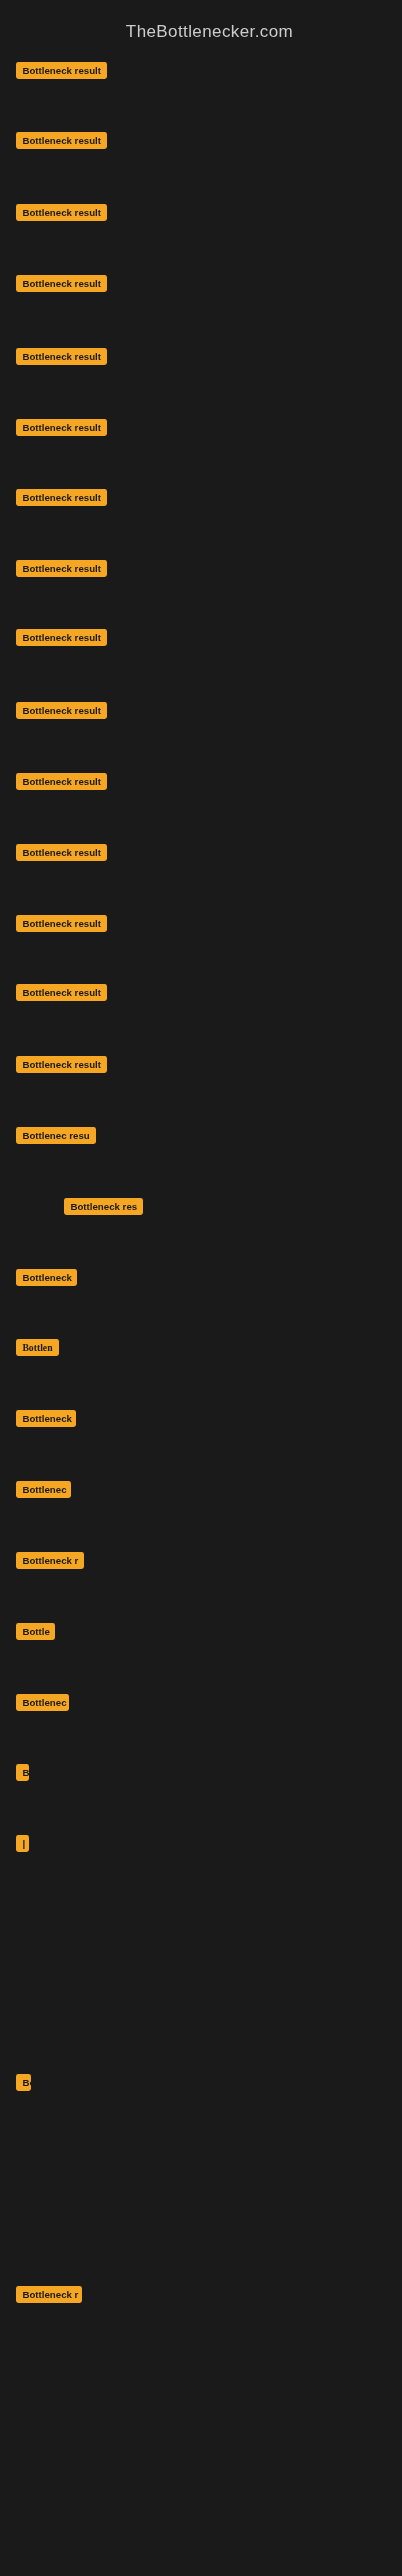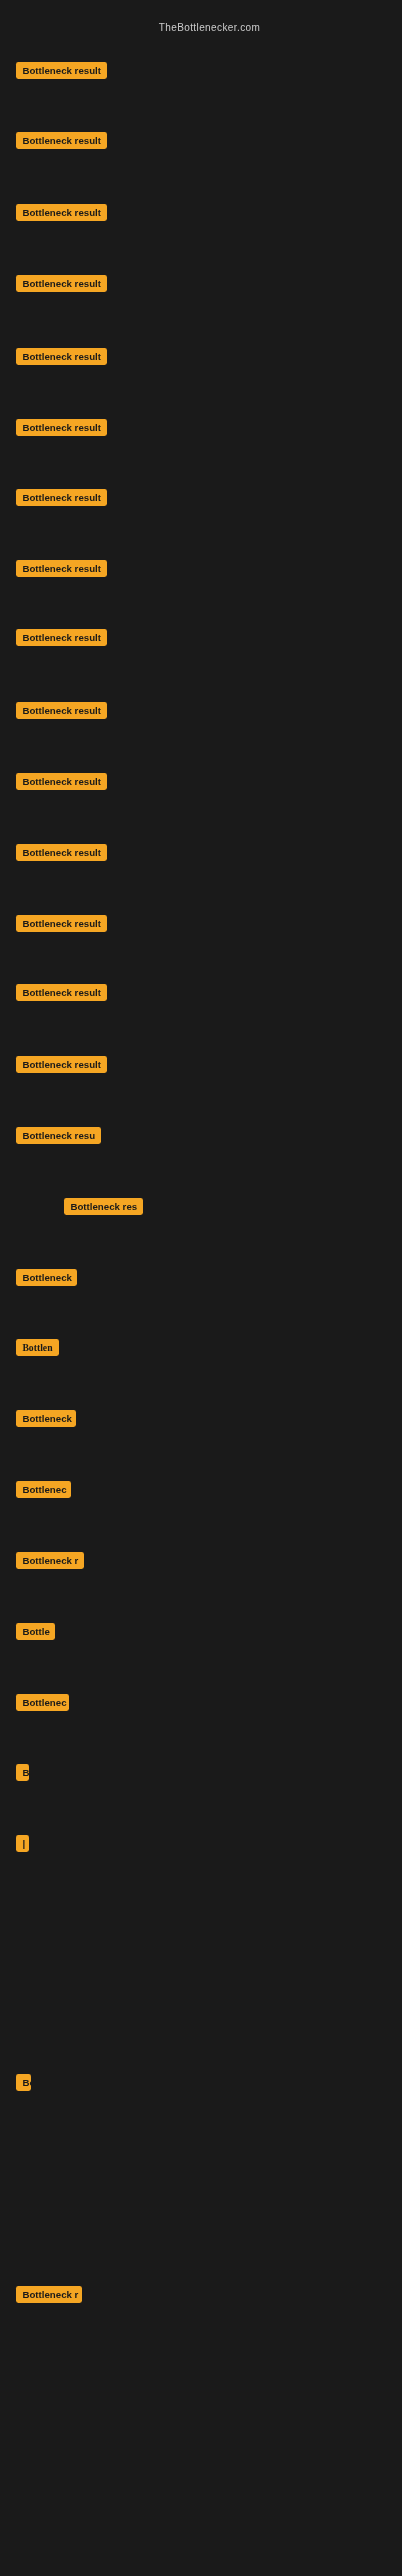--- a/index.html
+++ b/index.html
@@ -12,21 +12,21 @@
       width: 403px;
       min-height: 2576px;
       background-color: #1a1a1a;
       font-family: Arial, sans-serif;
       position: relative;
     }
 
     .site-title {
       text-align: center;
       color: #cccccc;
-      font-size: 10px;
+      font-size: 17px;
       padding: 6.4px 0;
       letter-spacing: 0.4px;
     }
 
     .bottleneck-item {
       position: absolute;
       left: 0;
     }
 
     .bottleneck-badge {
@@ -55,21 +55,21 @@
     <div class="bottleneck-item" style="top: 403px; left: 0px;"><span class="bottleneck-badge" style="max-width: 97px;">Bottleneck result</span></div>
     <div class="bottleneck-item" style="top: 473px; left: 0px;"><span class="bottleneck-badge" style="max-width: 97px;">Bottleneck result</span></div>
     <div class="bottleneck-item" style="top: 544px; left: 0px;"><span class="bottleneck-badge" style="max-width: 97px;">Bottleneck result</span></div>
     <div class="bottleneck-item" style="top: 613px; left: 0px;"><span class="bottleneck-badge" style="max-width: 97px;">Bottleneck result</span></div>
     <div class="bottleneck-item" style="top: 686px; left: 0px;"><span class="bottleneck-badge" style="max-width: 97px;">Bottleneck result</span></div>
     <div class="bottleneck-item" style="top: 757px; left: 0px;"><span class="bottleneck-badge" style="max-width: 97px;">Bottleneck result</span></div>
     <div class="bottleneck-item" style="top: 828px; left: 0px;"><span class="bottleneck-badge" style="max-width: 97px;">Bottleneck result</span></div>
     <div class="bottleneck-item" style="top: 899px; left: 0px;"><span class="bottleneck-badge" style="max-width: 97px;">Bottleneck result</span></div>
     <div class="bottleneck-item" style="top: 968px; left: 0px;"><span class="bottleneck-badge" style="max-width: 97px;">Bottleneck result</span></div>
     <div class="bottleneck-item" style="top: 1040px; left: 0px;"><span class="bottleneck-badge" style="max-width: 95px;">Bottleneck result</span></div>
-    <div class="bottleneck-item" style="top: 1111px; left: 0px;"><span class="bottleneck-badge" style="max-width: 85px;">Bottleneck resu</span></div>
+    <div class="bottleneck-item" style="top: 1111px; left: 0px;"><span class="bottleneck-badge" style="max-width: 85px;">Bottlenec resu</span></div>
     <div class="bottleneck-item" style="top: 1182px; left: 0px;"><span class="bottleneck-badge" style="max-width: 79px; margin-left: 48px;">Bottleneck res</span></div>
     <div class="bottleneck-item" style="top: 1253px; left: 0px;"><span class="bottleneck-badge" style="max-width: 61px;">Bottleneck</span></div>
     <div class="bottleneck-item" style="top: 1323px; left: 0px;"><span class="bottleneck-badge" style="max-width: 47px; font-family: Liberation Serif, serif;">Bottlen</span></div>
     <div class="bottleneck-item" style="top: 1394px; left: 0px;"><span class="bottleneck-badge" style="max-width: 60px;">Bottleneck</span></div>
     <div class="bottleneck-item" style="top: 1465px; left: 0px;"><span class="bottleneck-badge" style="max-width: 55px;">Bottlenec</span></div>
     <div class="bottleneck-item" style="top: 1536px; left: 0px;"><span class="bottleneck-badge" style="max-width: 68px;">Bottleneck r</span></div>
     <div class="bottleneck-item" style="top: 1607px; left: 0px;"><span class="bottleneck-badge" style="max-width: 39px;">Bottle</span></div>
     <div class="bottleneck-item" style="top: 1678px; left: 0px;"><span class="bottleneck-badge" style="max-width: 53px;">Bottlenec</span></div>
     <div class="bottleneck-item" style="top: 1748px; left: 0px;"><span class="bottleneck-badge" style="max-width: 13px;">B</span></div>
     <div class="bottleneck-item" style="top: 1819px; left: 0px;"><span class="bottleneck-badge" style="max-width: 4.8px;">|</span></div>

